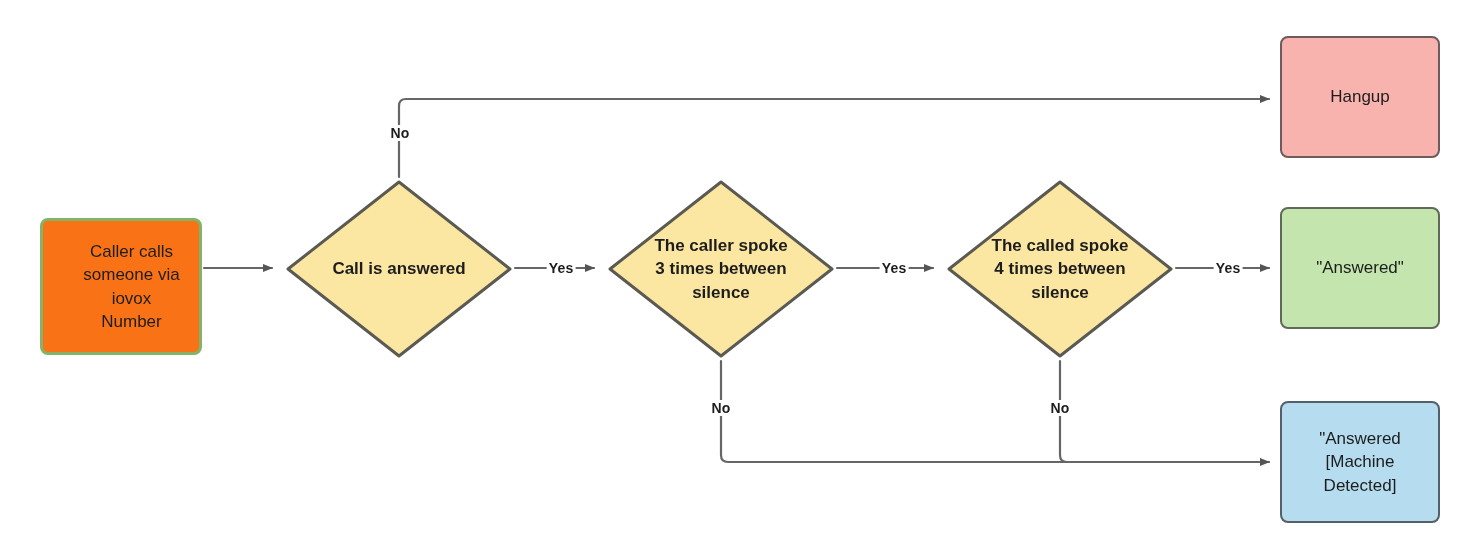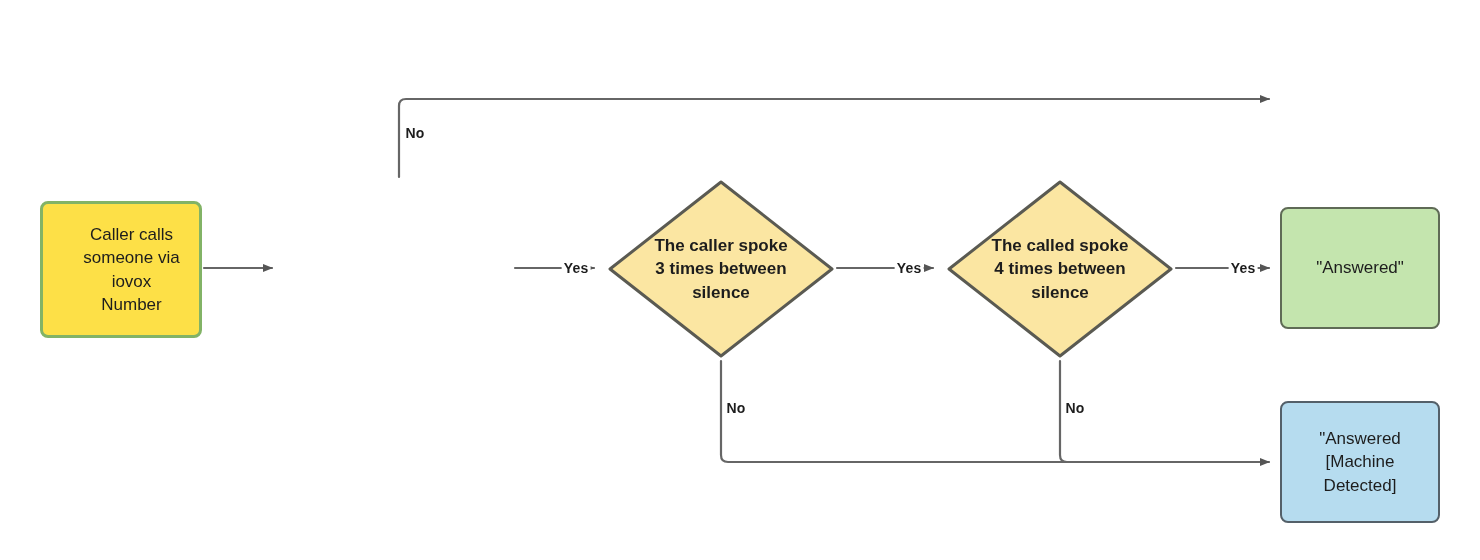--- a/index.html
+++ b/index.html
@@ -37,24 +37,24 @@
     justify-content: center;
     text-align: center;
     color: #1d1d1d;
     font-size: 17px;
     line-height: 1.38;
     padding: 4px 8px;
     white-space: pre-line;
   }
   .node-start {
     left: 40px;
-    top: 201px;
+    top: 218px;
     width: 162px;
     height: 137px;
-    background: #fde047;
+    background: #f97316;
     border-color: #82b366;
     border-width: 3px;
     padding-left: 29px;
   }
   .node-hangup {
     left: 1280px;
     top: 36px;
     width: 160px;
     height: 122px;
     background: #f8b3ae;
@@ -115,21 +115,20 @@
   .edge-label {
     position: absolute;
     font-size: 14px;
     font-weight: bold;
     color: #1d1d1d;
     background: #ffffff;
     padding: 0 2px;
     transform: translate(-50%, -50%);
     white-space: nowrap;
     letter-spacing: 0.2px;
-    margin-left: 15px;
   }
 </style>
 </head>
 <body>
 
 <div id="canvas">
 
   <svg id="edges" viewBox="0 0 1480 560" xmlns="http://www.w3.org/2000/svg">
     <defs>
       <marker id="arrow" markerWidth="10" markerHeight="10" refX="9" refY="4" orient="auto" markerUnits="userSpaceOnUse">
@@ -152,39 +151,46 @@
 
       <path d="M 1060 361 L 1060 455 Q 1060 462 1067 462"></path>
     </g>
   </svg>
 
   <div class="node-box node-start">Caller calls
 someone via
 iovox
 Number</div>
 
+  <div class="diamond d1">
+    <svg viewBox="0 0 232 184" xmlns="http://www.w3.org/2000/svg">
+      <path d="M116 5 L227 92 L116 179 L5 92 Z" fill="#fbe6a2" stroke="#5a5a52" stroke-width="3" stroke-linejoin="round"></path>
+    </svg>
+    <div class="dlabel">Call is answered</div>
+  </div>
 
   <div class="diamond d2">
     <svg viewBox="0 0 232 184" xmlns="http://www.w3.org/2000/svg">
       <path d="M116 5 L227 92 L116 179 L5 92 Z" fill="#fbe6a2" stroke="#5a5a52" stroke-width="3" stroke-linejoin="round"></path>
     </svg>
     <div class="dlabel">The caller spoke
 3 times between
 silence</div>
   </div>
 
   <div class="diamond d3">
     <svg viewBox="0 0 232 184" xmlns="http://www.w3.org/2000/svg">
       <path d="M116 5 L227 92 L116 179 L5 92 Z" fill="#fbe6a2" stroke="#5a5a52" stroke-width="3" stroke-linejoin="round"></path>
     </svg>
     <div class="dlabel">The called spoke
 4 times between
 silence</div>
   </div>
 
+  <div class="node-box node-hangup">Hangup</div>
 
   <div class="node-box node-answered">"Answered"</div>
 
   <div class="node-box node-machine">"Answered
 [Machine
 Detected]</div>
 
   <div class="edge-label" style="left:400px; top:133px;">No</div>
 
   <div class="edge-label" style="left:561px; top:268px;">Yes</div>

